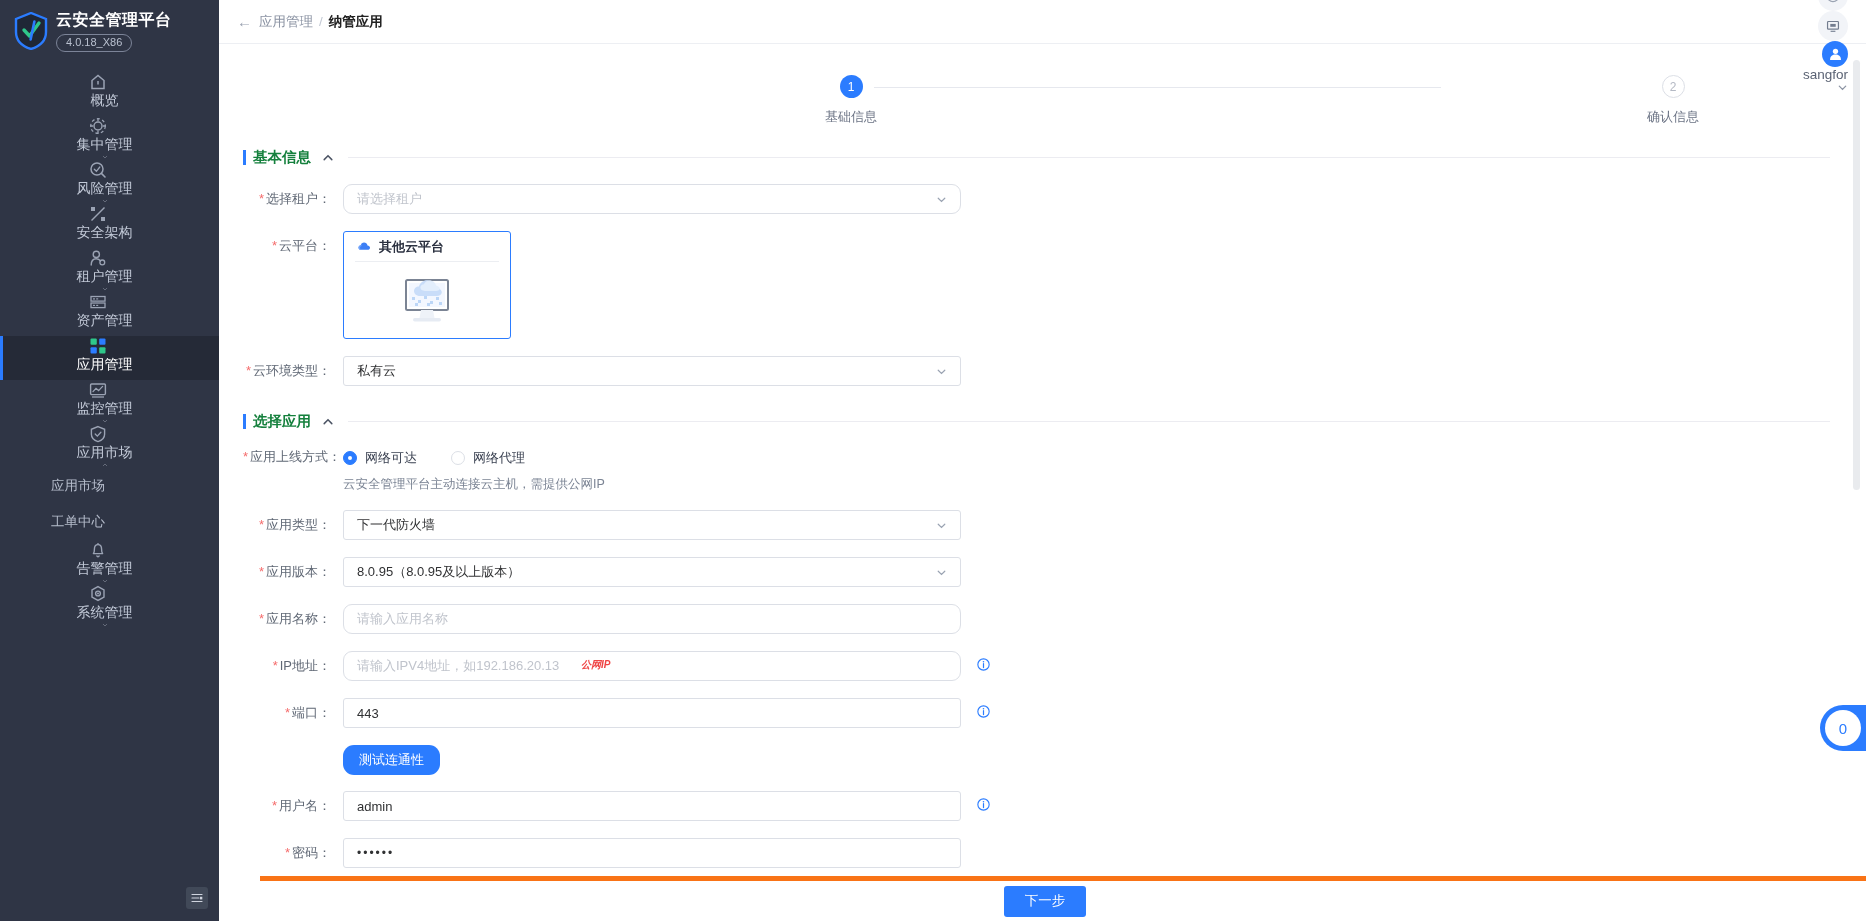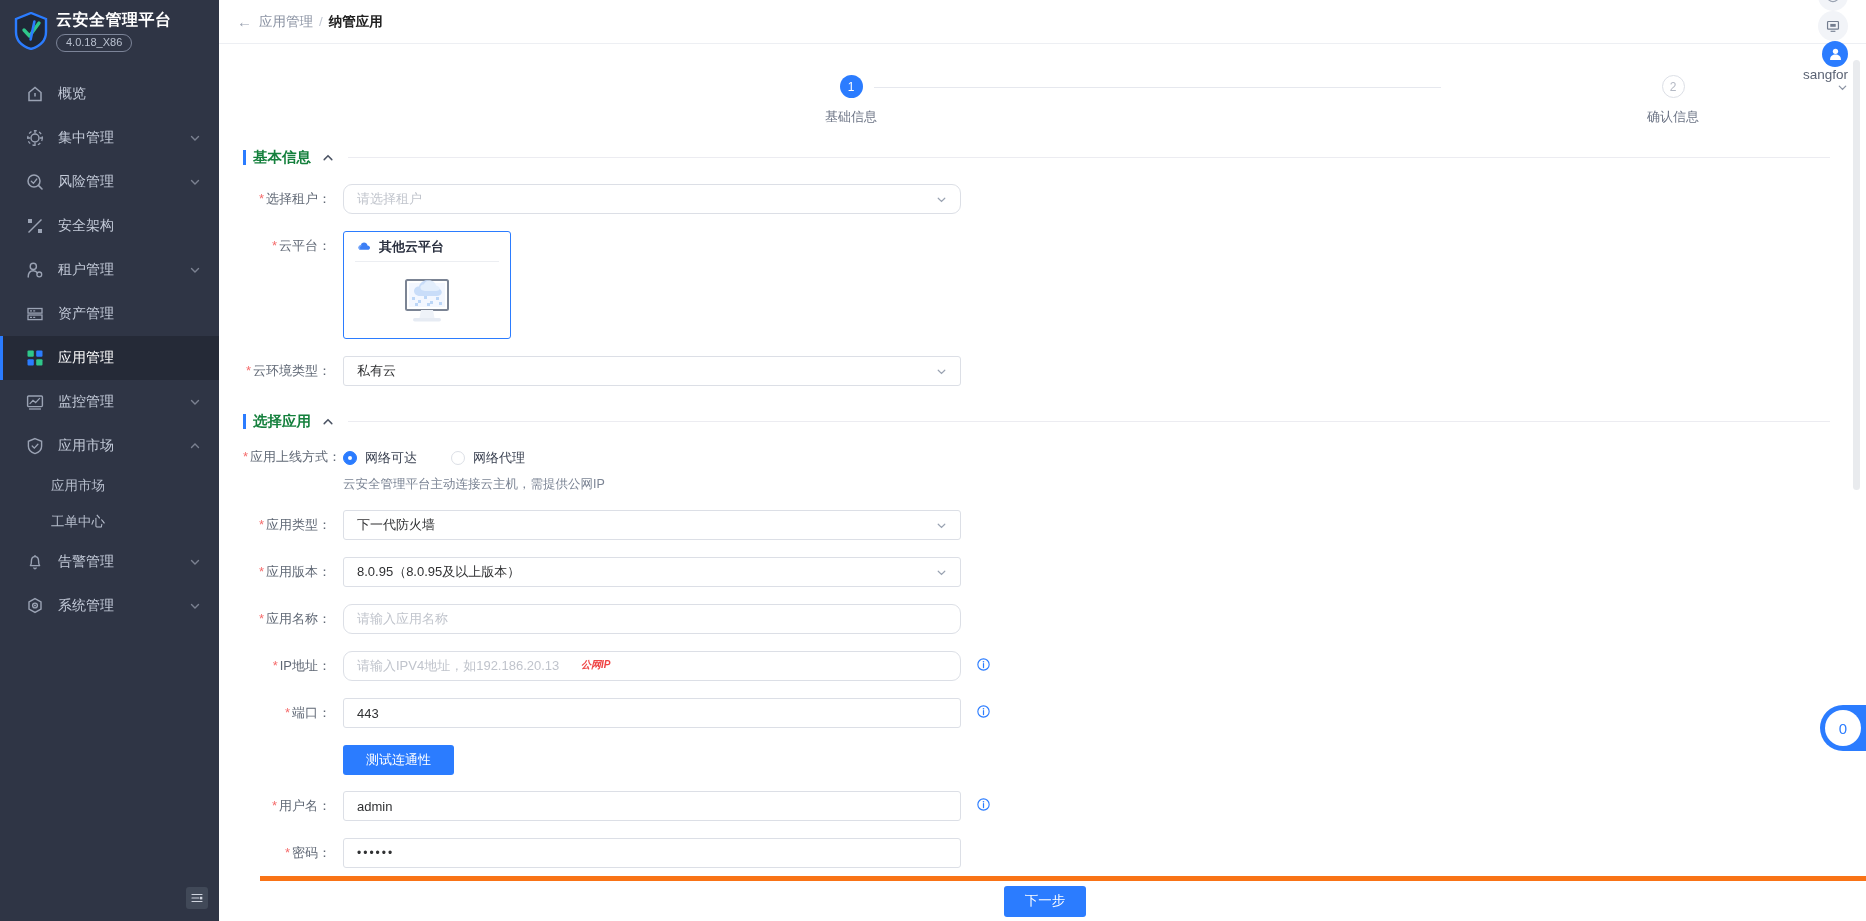--- a/index.html
+++ b/index.html
@@ -19,22 +19,22 @@
   .brand { display:flex; align-items:flex-start; padding:10px 0 14px 14px; }
   .brand-logo { width:34px; height:38px; flex:0 0 34px; margin-top:2px; }
   .brand-text { margin-left:8px; }
   .brand-title { font-size:16px; color:#fff; font-weight:700; letter-spacing:.5px; line-height:20px; }
   .brand-ver {
     display:inline-block; margin-top:4px; padding:1px 9px 2px; border:1px solid #7c8498;
     border-radius:10px; font-size:11px; color:#b9c0cf; line-height:13px;
   }
   .nav { margin-top:6px; }
   .nav-item {
-    display:flex; align-items:center; height:44px; padding:0 18px 0 25px;
-    cursor:pointer; position:relative; font-size:14px; color:#c3cad8;
+    display:flex; align-items:center; height:44px; padding:0 18px 0 8px;
+    cursor:pointer; position:relative; font-size:14px; color:#c3cad8;flex-direction:column;
   }
   .nav-item.active { background:#252a37; color:#fff; }
   .nav-item.active::before {
     content:""; position:absolute; left:0; top:0; bottom:0; width:3px; background:#2b7cff;
   }
   .nav-ico { width:20px; height:20px; flex:0 0 20px; margin-right:13px; display:block; }
   .nav-label { flex:1 1 auto; white-space:nowrap; }
   .nav-chev { width:12px; height:12px; opacity:.55; }
   .nav-sub {
     display:flex; align-items:center; height:36px; padding-left:51px;
@@ -138,22 +138,22 @@
   }
   .radio.on .radio-o { border-color:#2b7cff; background:#2b7cff; }
   .radio.on .radio-o::after {
     content:""; position:absolute; left:4px; top:4px; width:4px; height:4px;
     border-radius:50%; background:#fff;
   }
   .hint { font-size:12.5px; color:#7b8494; margin-top:8px; }
   .tag-note { position:absolute; left:238px; top:7px; color:#ef4444; font-size:10px; font-weight:700;font-style:italic; }
 
   .btn-primary {
-    height:30px; padding:0 23px; background:#2b7cff; color:#fff; border:0;
-    border-radius:3px; font-size:13px; cursor:pointer;
+    height:30px; padding:0 16px; background:#2b7cff; color:#fff; border:0;
+    border-radius:11px; font-size:13px; cursor:pointer;
     font-family:"Liberation Sans","DejaVu Sans",sans-serif;
   }
   .dots { letter-spacing:2px; font-size:12px; }
 
   .footer {
     height:45px; flex:0 0 45px; border-top:5px solid #f97316; background:#fff;
     display:flex; align-items:center; justify-content:center; padding-right:36px;margin-left:41px;
   }
   .btn-next {
     height:31px; padding:0 21px; background:#2b7cff; color:#fff; border:0;

